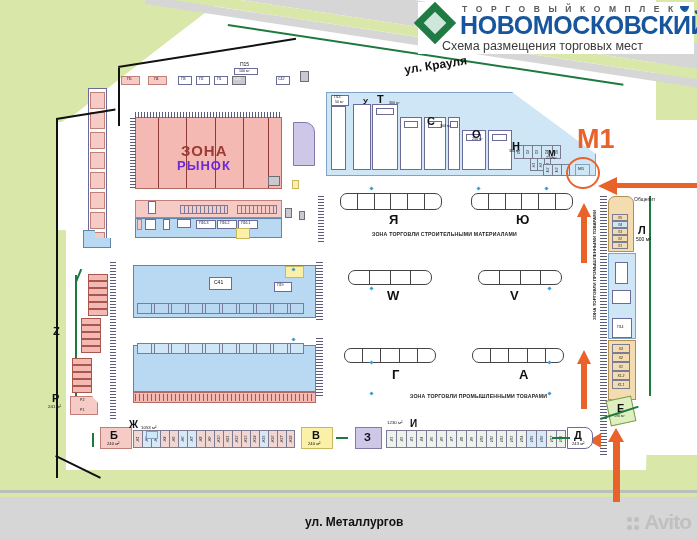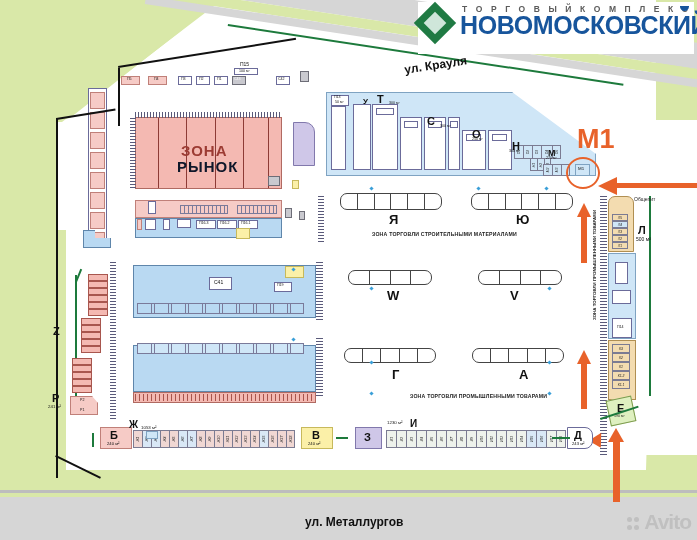--- a/index.html
+++ b/index.html
@@ -130,20 +130,21 @@
   <div class="grey-road" style="left:0;top:490px;width:697px;height:3px;background:#bdbdbd;"></div>
 
   <div class="street" style="left:404px;top:58px;transform:rotate(-8.6deg);">ул. Крауля</div>
   <div class="street" style="left:305px;top:515px;">ул. Металлургов</div>
 
   <div class="logo-wrap">
     <div class="logo-diamond"></div>
     <div class="logo-top">Т О Р Г О В Ы Й   К О М П Л Е К С</div>
     <div class="logo-tick"></div>
     <div class="logo-main">НОВОМОСКОВСКИЙ</div>
+    <div class="logo-sub">Схема размещения торговых мест</div>
   </div>
 
   <div class="blk white" style="left:88px;top:88px;width:19px;height:160px;"></div>
   <div class="blk pinklite" style="left:90px;top:92px;width:15px;height:17px;"></div>
   <div class="blk pinklite" style="left:90px;top:112px;width:15px;height:17px;"></div>
   <div class="blk pinklite" style="left:90px;top:132px;width:15px;height:17px;"></div>
   <div class="blk pinklite" style="left:90px;top:152px;width:15px;height:17px;"></div>
   <div class="blk pinklite" style="left:90px;top:172px;width:15px;height:17px;"></div>
   <div class="blk pinklite" style="left:90px;top:192px;width:15px;height:17px;"></div>
   <div class="blk pinklite" style="left:90px;top:212px;width:15px;height:17px;"></div>
@@ -172,21 +173,21 @@
 
   <div class="blk pink" style="left:135px;top:117px;width:147px;height:72px;"></div>
   <div class="fence" style="left:135px;top:112px;width:147px;height:6px;"></div>
   <div class="fence-v" style="left:130px;top:118px;width:6px;height:70px;"></div>
   <div class="blk" style="left:158px;top:118px;width:0;height:70px;border:none;border-left:1.3px solid #8d3b36;"></div>
   <div class="blk" style="left:186px;top:118px;width:0;height:70px;border:none;border-left:1.3px solid #8d3b36;"></div>
   <div class="blk" style="left:215px;top:118px;width:0;height:70px;border:none;border-left:1.3px solid #8d3b36;"></div>
   <div class="blk" style="left:243px;top:118px;width:0;height:70px;border:none;border-left:1.3px solid #8d3b36;"></div>
   <div class="blk" style="left:268px;top:118px;width:0;height:70px;border:none;border-left:1.3px solid #8d3b36;"></div>
   <div class="lbl" style="left:181px;top:142px;font-size:15px;font-weight:bold;color:#9c3b33;letter-spacing:1px;">ЗОНА</div>
-  <div class="lbl" style="left:177px;top:158px;font-size:15px;font-weight:bold;color:#0f172a;letter-spacing:1px;">РЫНОК</div>
+  <div class="lbl" style="left:177px;top:158px;font-size:13px;font-weight:bold;color:#6d28d9;letter-spacing:1px;">РЫНОК</div>
   <div class="blk greybox" style="left:268px;top:176px;width:12px;height:10px;"></div>
 
   <div class="blk lilac" style="left:293px;top:122px;width:22px;height:44px;border-radius:0 10px 0 0;"></div>
   <div class="blk yellow" style="left:292px;top:180px;width:7px;height:9px;"></div>
 
   <div class="blk pinklite" style="left:135px;top:200px;width:147px;height:18px;"></div>
   <div class="blk white" style="left:148px;top:201px;width:8px;height:13px;"></div>
   <div class="comb" style="left:180px;top:205px;">
     <span style="width:4px;height:9px;"></span>
       <span style="width:4px;height:9px;"></span>

